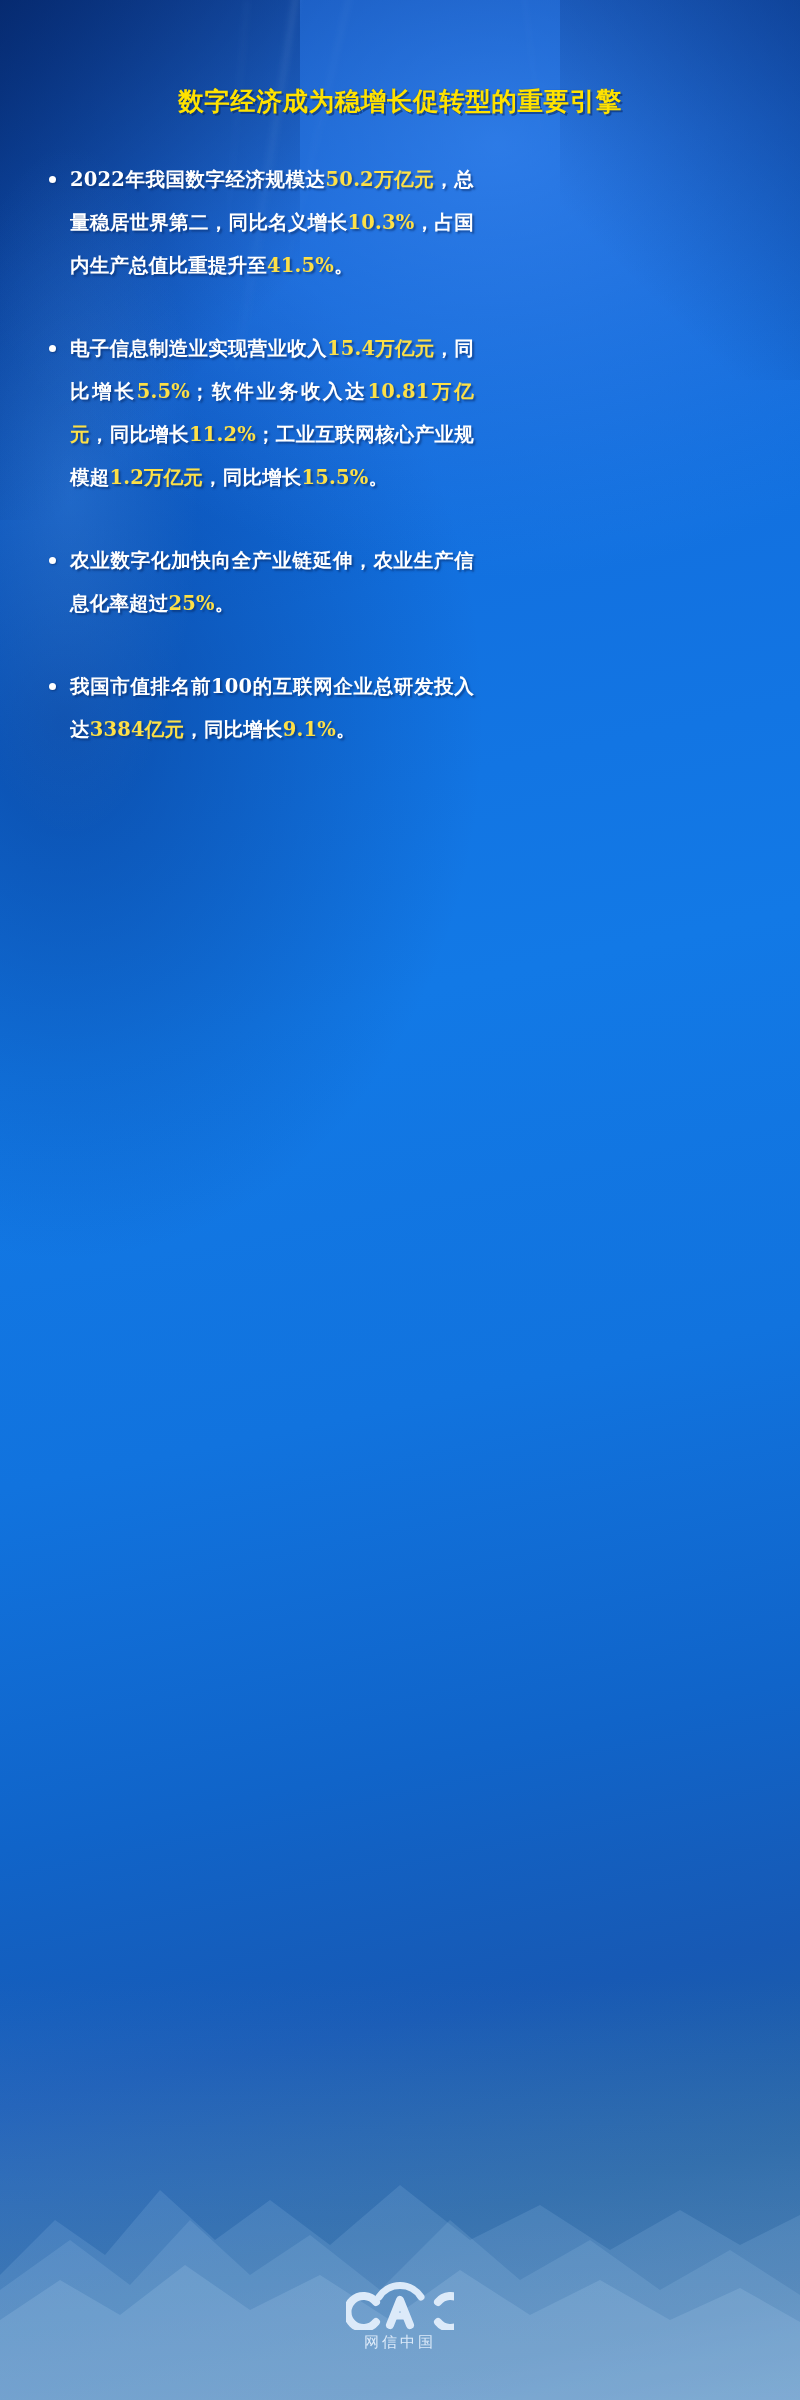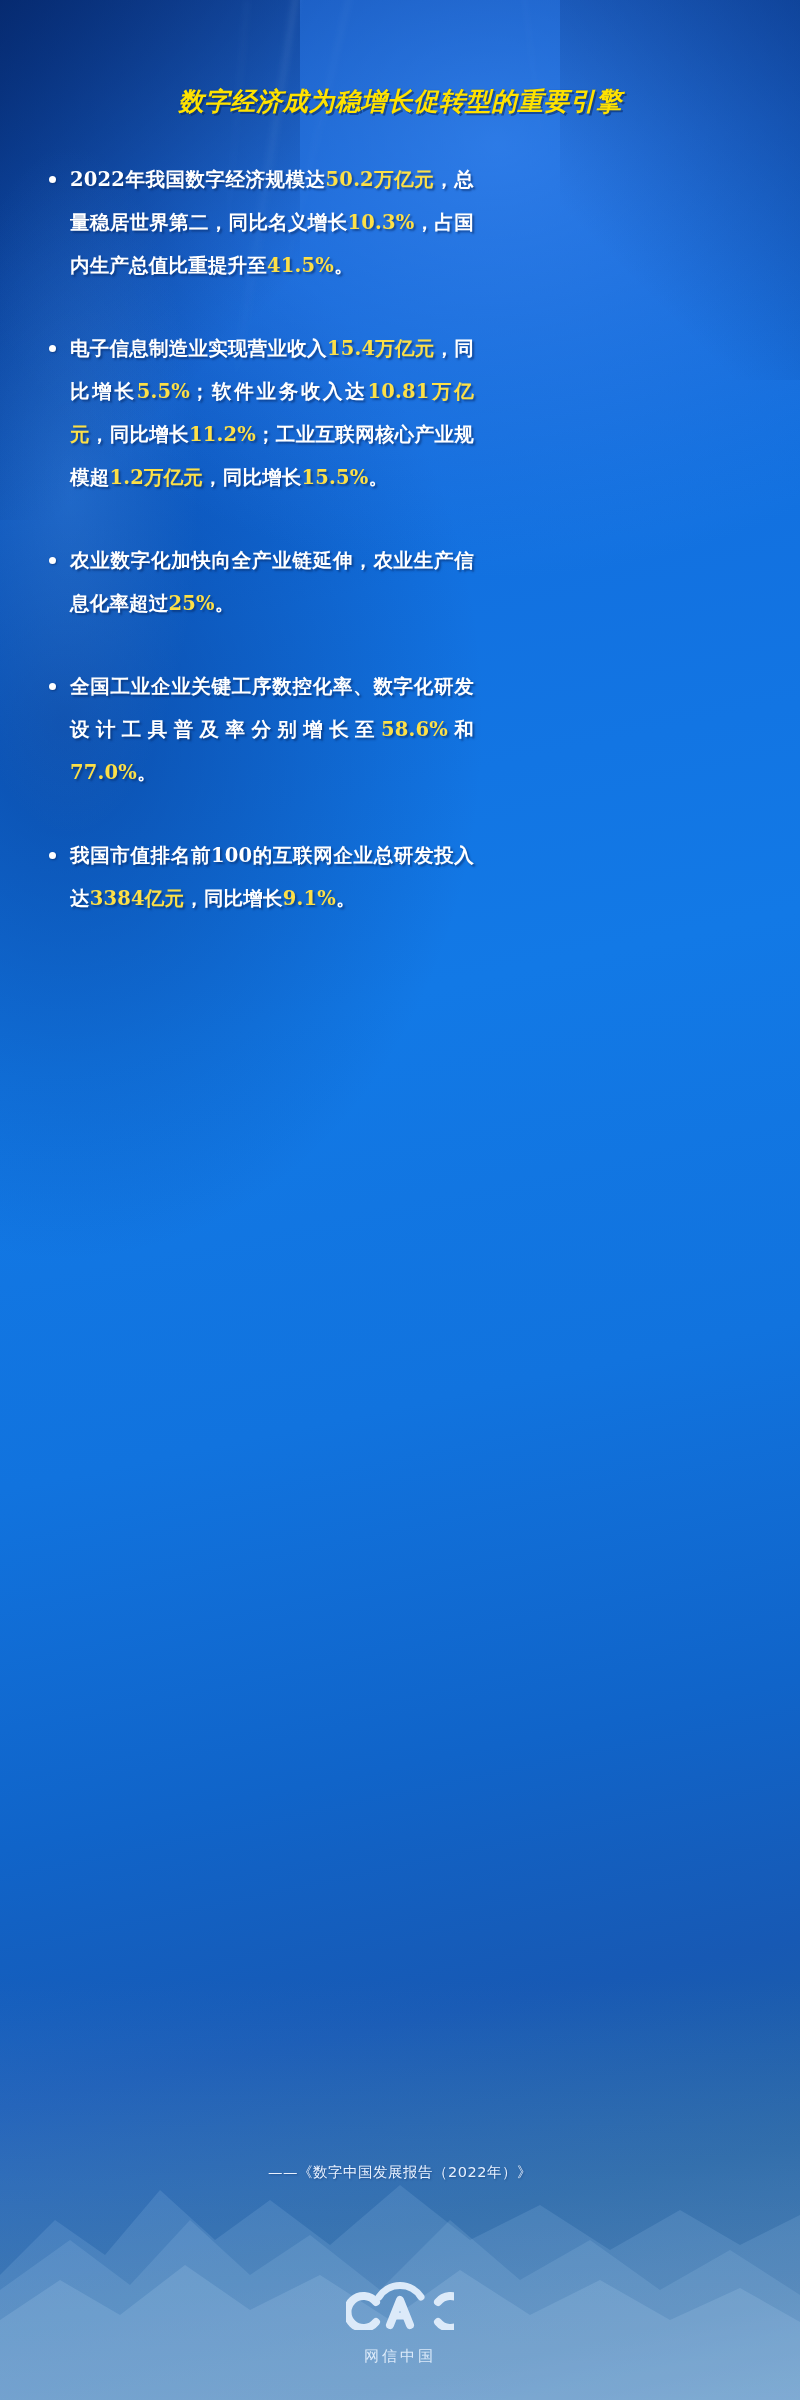--- a/index.html
+++ b/index.html
@@ -69,21 +69,20 @@
   .title {
     position:absolute;
     left:0; right:0; top:84px;
     text-align:center;
     font-family:"DejaVu Sans","Liberation Sans",sans-serif;
     font-weight:700;
     font-size:25.5px;
     letter-spacing:.6px;
     color:#FFE200;
     text-shadow: 2px 2px 0 rgba(8,40,100,.55), 0 0 1px rgba(8,40,100,.6);
-    font-style: italic;
   }
 
   .bullets {
     position:absolute;
     left:44px;
     top:158px;
     width:430px;
   }
   .bullet {
     position:relative;
@@ -123,21 +122,21 @@
     text-shadow:1px 1px 2px rgba(6,38,96,.4);
   }
 
   .logo {
     position:absolute;
     left:0; right:0;
     top:2278px;
     display:flex;
     flex-direction:column;
     align-items:center;
-    gap:17px;
+    gap:3px;
   }
   .logo svg { display:block; }
   .logo-cn {
     font-family:"DejaVu Sans","Liberation Sans",sans-serif;
     font-size:15px;
     letter-spacing:3px;
     color:#dceaf9;
     font-weight:400;
   }
 </style>
@@ -165,25 +164,23 @@
 <div class="haze"></div>
 
 <div class="content">
 
   <div class="title">数字经济成为稳增长促转型的重要引擎</div>
 
   <div class="bullets" id="bullet-list">
       <div class="bullet"><span>2022年我国数字经济规模达</span><span class="hl">50.2万亿元</span><span>，总量稳居世界第二，同比名义增长</span><span class="hl">10.3%</span><span>，占国内生产总值比重提升至</span><span class="hl">41.5%</span><span>。</span></div>
       <div class="bullet"><span>电子信息制造业实现营业收入</span><span class="hl">15.4万亿元</span><span>，同比增长</span><span class="hl">5.5%</span><span>；软件业务收入达</span><span class="hl">10.81万亿元</span><span>，同比增长</span><span class="hl">11.2%</span><span>；工业互联网核心产业规模超</span><span class="hl">1.2万亿元</span><span>，同比增长</span><span class="hl">15.5%</span><span>。</span></div>
       <div class="bullet"><span>农业数字化加快向全产业链延伸，农业生产信息化率超过</span><span class="hl">25%</span><span>。</span></div>
-      <div class="bullet"><span>全国工业企业关键工序数控化率、数字化研发设计工具普及率分别增长至</span><span class="hl">58.6%</span><span>和</span><span class="hl">77.0%</span><span>。</span></div>
       <div class="bullet"><span>我国市值排名前100的互联网企业总研发投入达</span><span class="hl">3384亿元</span><span>，同比增长</span><span class="hl">9.1%</span><span>。</span></div>
     </div>
 
-  <div class="source">——《数字中国发展报告（2022年）》</div>
 
   <div class="logo">
     <svg width="108" height="52" viewBox="0 0 108 52">
 
       <path d="M33 19 A25 25 0 0 1 75 19" fill="none" stroke="#dceaf9" stroke-width="7" stroke-linecap="round"></path>
 
       <path d="M30 24 A16 16 0 1 0 30 44" fill="none" stroke="#dceaf9" stroke-width="8" stroke-linecap="round"></path>
 
       <path d="M92 24 A16 16 0 1 1 92 44" fill="none" stroke="#dceaf9" stroke-width="8" stroke-linecap="round"></path>
 

